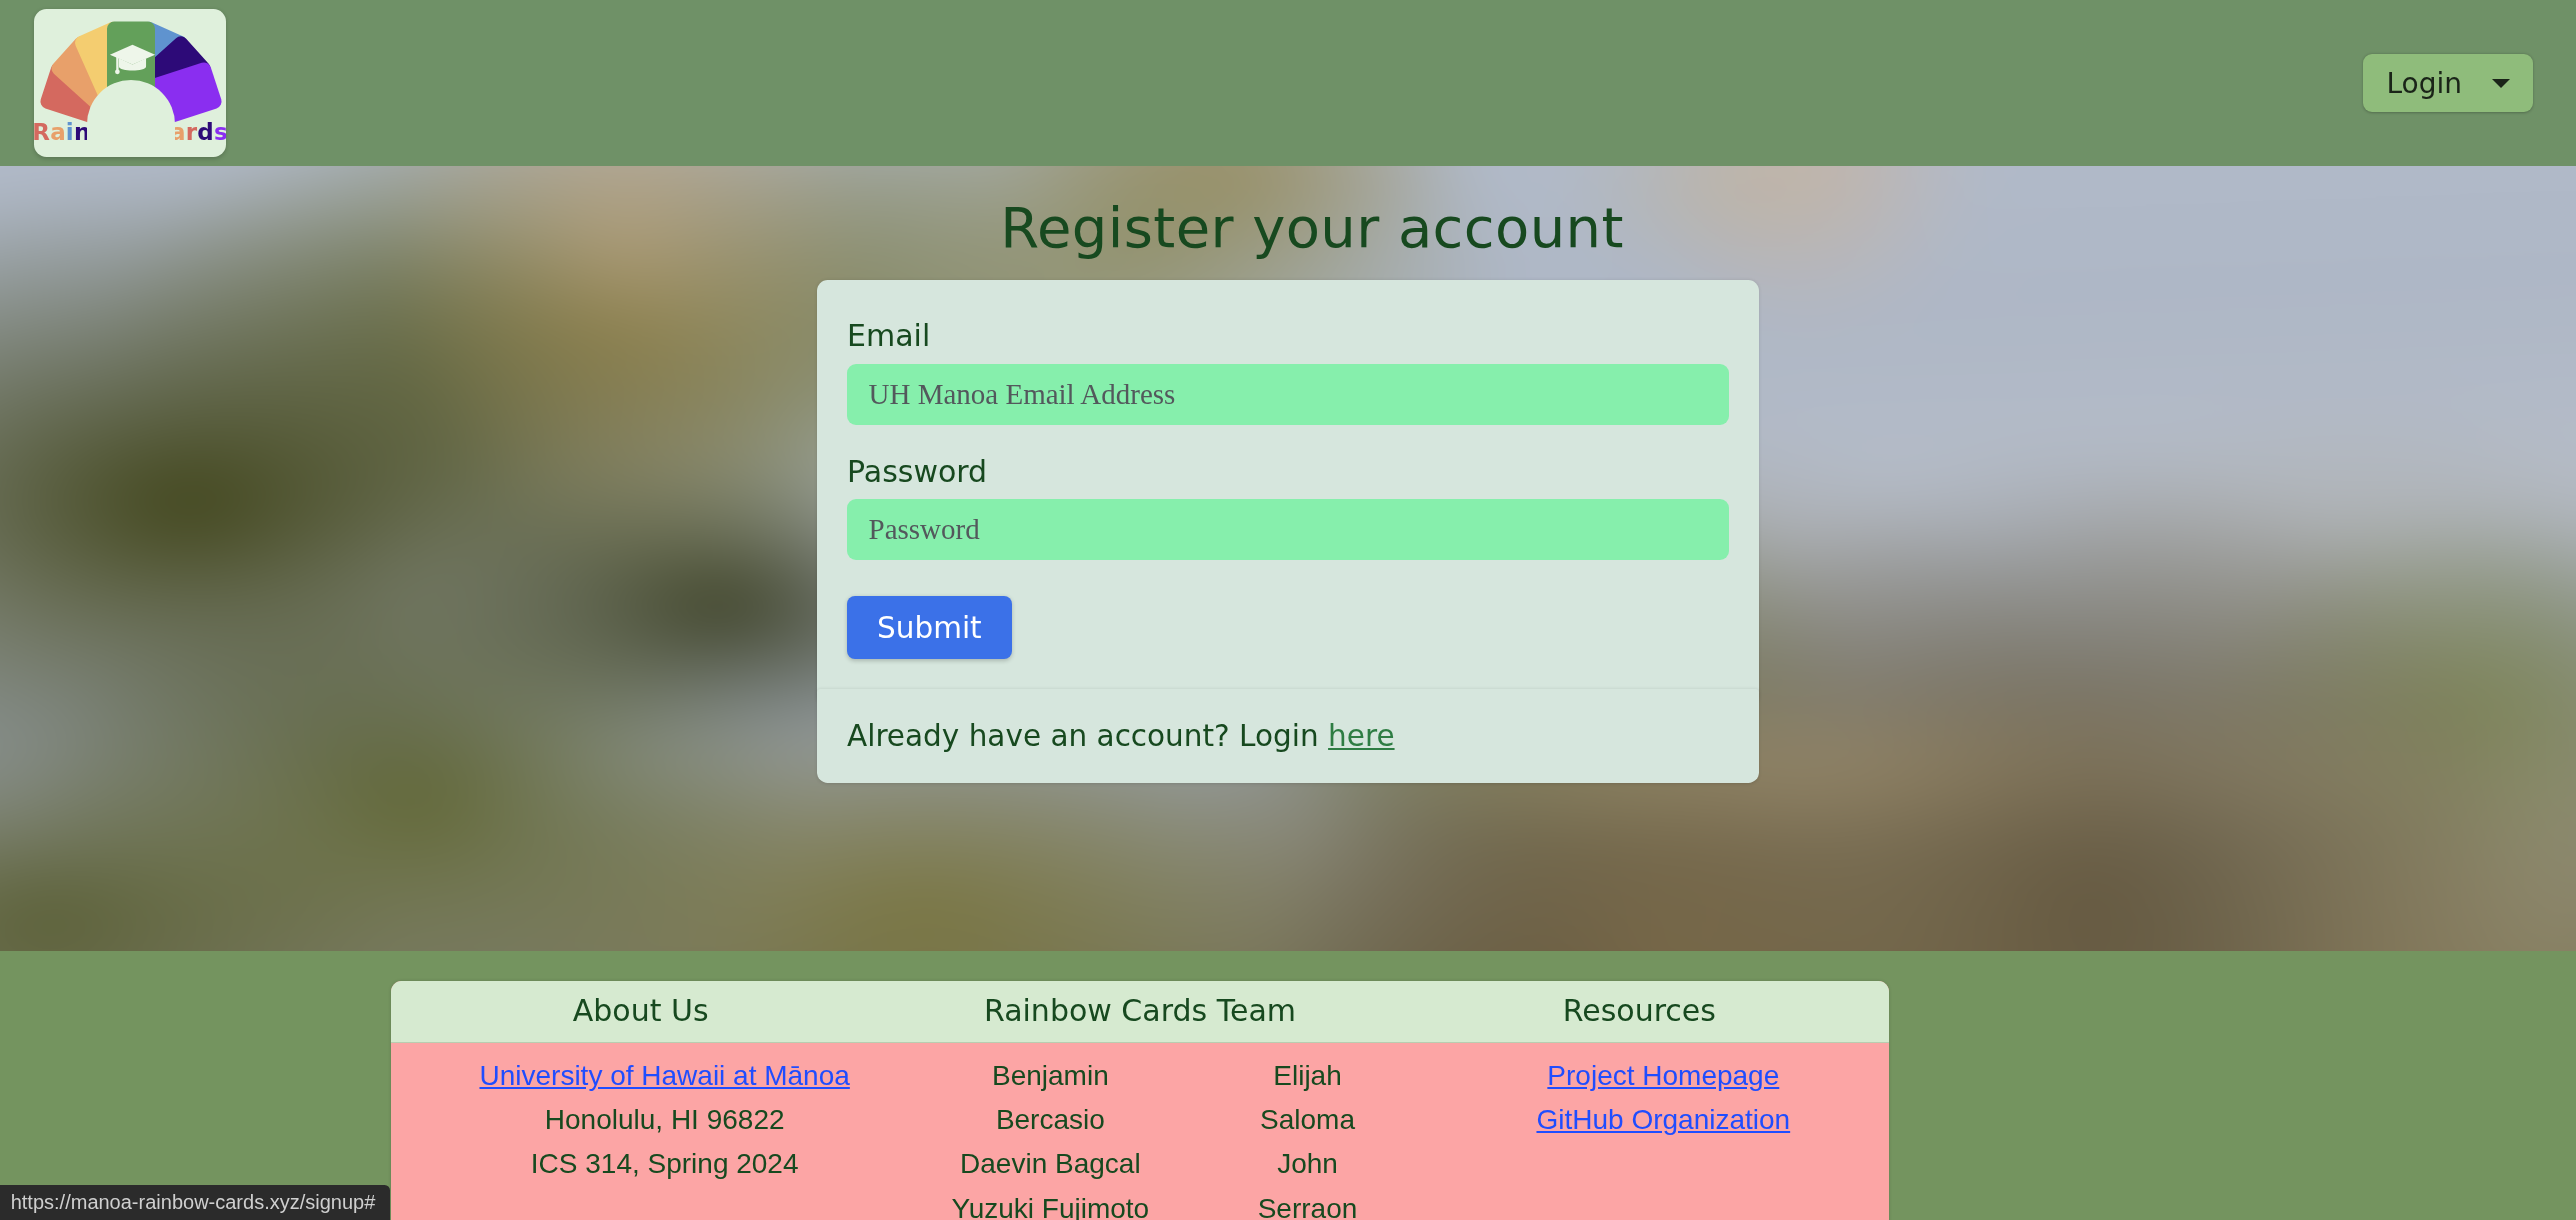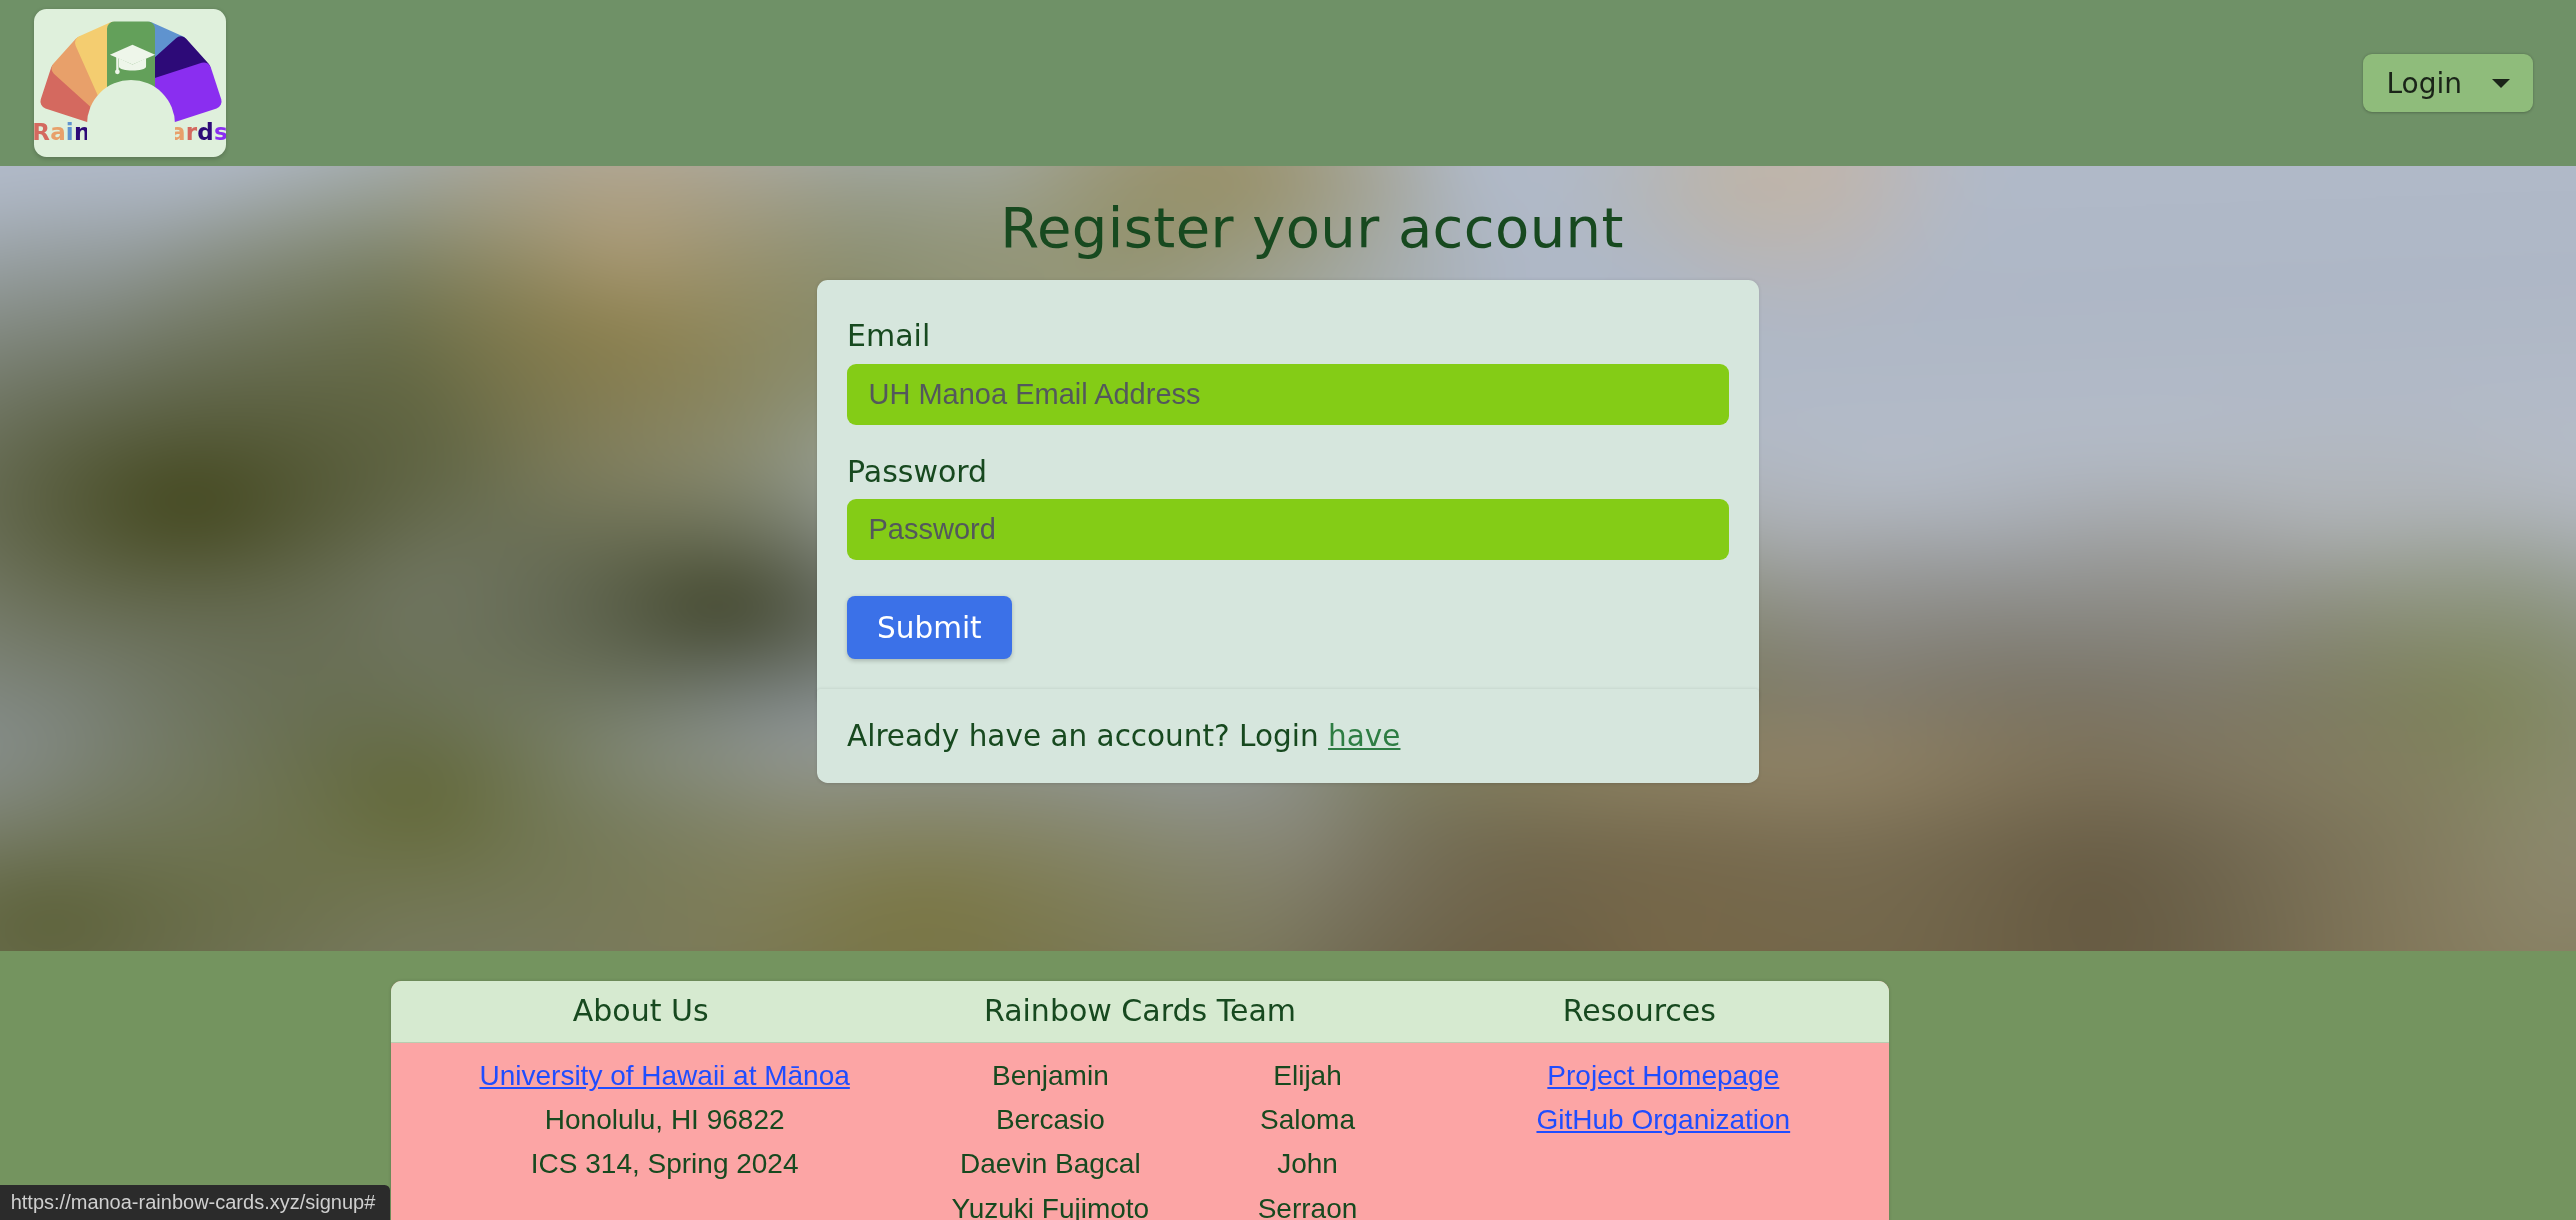--- a/index.html
+++ b/index.html
@@ -199,25 +199,25 @@
     color: #17491f;
     font-size: 30px;
     font-family: "DejaVu Sans", sans-serif;
     margin-bottom: 10.7px;
     display: block;
   }
 
   .field-input {
     width: 100%;
     height: 61px;
-    background: #84cc16;
+    background: #86efac;
     border: none;
     border-radius: 9px;
     padding: 0 21.5px;
-    font-family: Liberation Sans, sans-serif;
+    font-family: Liberation Serif, serif;
     font-size: 29px;
     color: #53585c;
     outline: none;
     display: block;
   }
   .field-input::placeholder { color: #53585c; opacity: 1; }
 
   .field-group + .field-group { margin-top: 29px; }
 
   .submit-btn {
@@ -372,21 +372,21 @@
     <div class="field-group">
       <label class="field-label">Password</label>
       <input class="field-input" type="text" placeholder="Password" style="">
     </div>
 
     <button class="submit-btn">Submit</button>
 
   </div>
 
   <div class="login-card">
-    <span>Already have an account? Login </span><a href="#">have</a>
+    <span>Already have an account? Login </span><a href="#">here</a>
   </div>
 
 </div>
 
 <div class="footer">
   <div class="footer-card">
 
     <div class="footer-head">
       <div>About Us</div>
       <div>Rainbow Cards Team</div>

